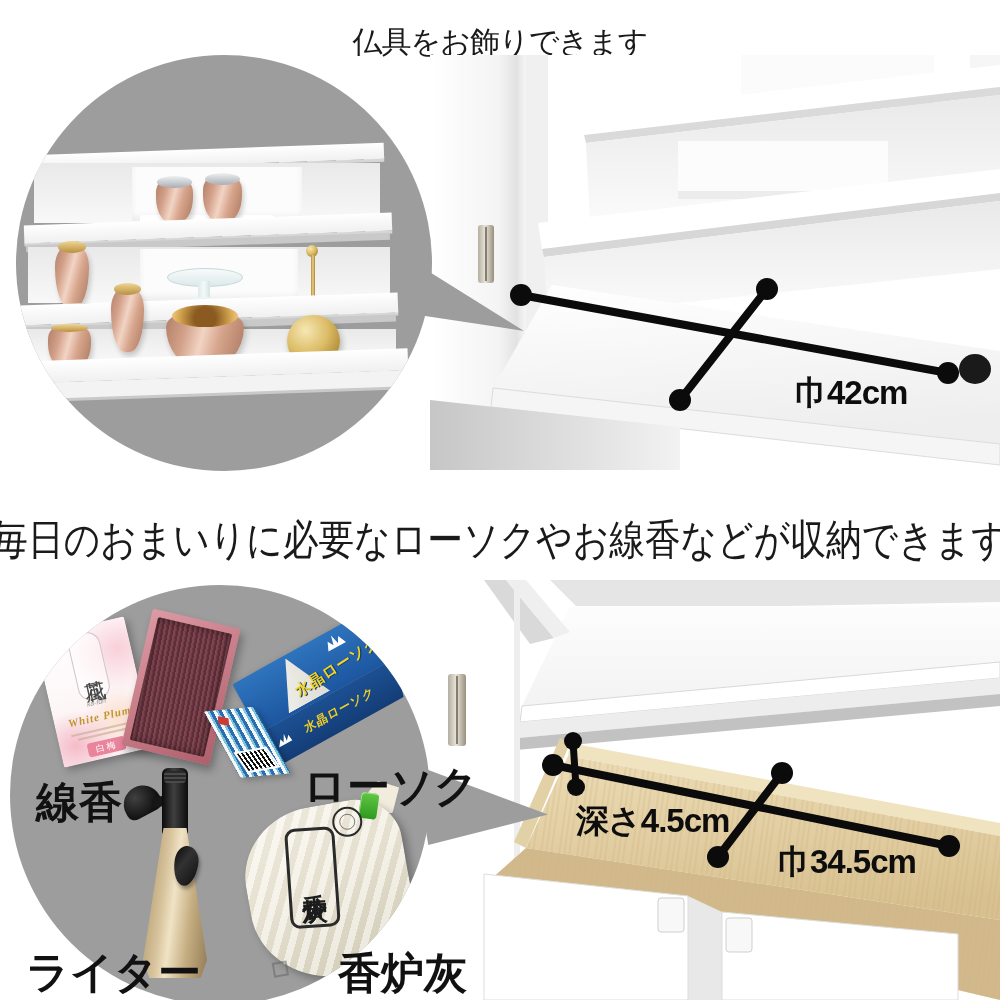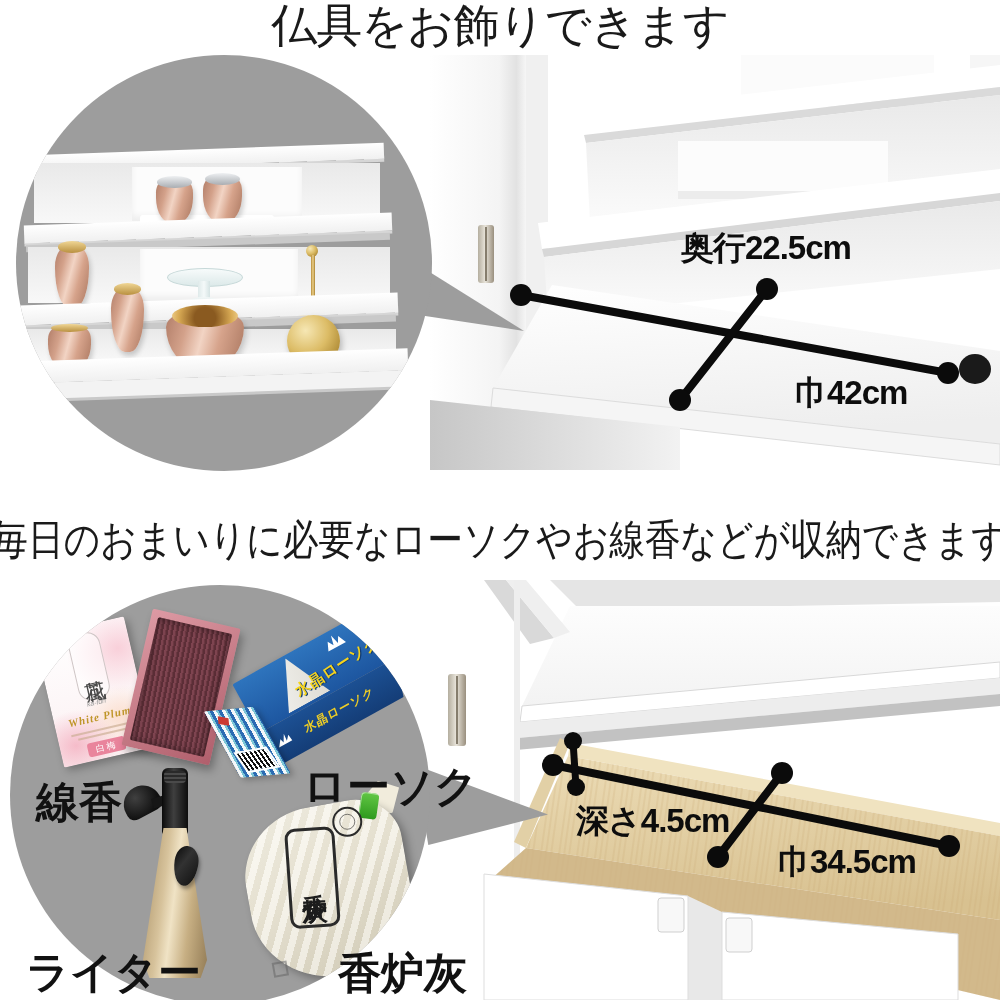--- a/index.html
+++ b/index.html
@@ -2,21 +2,21 @@
 <html style="--circle_gray: #9d9d9d; --line_black: #0b0b0b; --text_black: #1a1a1a; --wood_light: #ead9b2; --wood_mid: #d9c392; --wood_dark: #cdb286; --rose_gold: #cfa08e; --gold: #d4b05e; --candle_box_blue: #2264ac; --candle_text_yellow: #f5d221; --incense_pink: #f2d8dd; --clip_green: #43b32e;"><head>
 <meta charset="utf-8">
 <style>
   html,body{margin:0;padding:0;background:#fff;}
   #canvas{position:relative;width:1000px;height:1000px;background:#fff;overflow:hidden;
           font-family:"Liberation Sans","DejaVu Sans",sans-serif;}
   .abs{position:absolute;}
   
   .h-serif{position:absolute;white-space:nowrap;color:#1a1a1a;
            font-family:"Liberation Serif","DejaVu Serif",serif;font-weight:400;}
-  #h1{top:0;left:0;width:1000px;text-align:center;font-size:46px;line-height:52px;letter-spacing:-1px;}
+  #h1{top:16px;left:0;width:1000px;text-align:center;font-size:30px;line-height:52px;letter-spacing:-1px;}
   #h2{top:514px;left:50%;transform:translateX(-50%) scaleX(.85);transform-origin:center;
       font-size:42px;line-height:52px;}
   
   .photo{position:absolute;overflow:hidden;background:#fff;}
   #photo-top{left:430px;top:55px;width:570px;height:415px;}
   #photo-bottom{left:430px;top:580px;width:570px;height:420px;}
   .photo svg{position:absolute;left:0;top:0;}
   .dim{position:absolute;font-weight:700;font-size:33px;letter-spacing:-1px;color:#0d0d0d;white-space:nowrap;}
   .hinge{position:absolute;background:linear-gradient(90deg,#b4ae9f,#e8e4da 45%,#998f7e);border-radius:3px;}
   .hinge::before{content:"";position:absolute;left:45%;top:2px;bottom:2px;width:2px;background:#857d6d;}
@@ -171,21 +171,20 @@
         <line x1="337" y1="234" x2="250" y2="345"></line>
       </g>
       <g fill="#0b0b0b">
         <circle cx="91" cy="240" r="11"></circle>
           <circle cx="518" cy="318" r="11"></circle>
         <circle cx="337" cy="234" r="11"></circle>
           <circle cx="250" cy="345" r="11"></circle>
       </g>
     </svg>
     <div class="hinge" style="left:48px;top:170px;width:16px;height:58px;"></div>
-    <div class="dim" style="left:251px;top:171px;">奥行22.5cm</div>
     <div class="dim" style="left:341px;top:316px;margin-left:24px;">巾42cm</div>
   </div>
   <div id="tail-top" class="tail"></div>
 
   <div id="circle-top" class="circle">
     <div class="board abs" style="left:14px;top:94px;width:354px;height:16px;transform:rotate(-2deg);"></div>
     <div class="backwall abs" style="left:18px;top:108px;width:346px;height:60px;"></div>
     <div class="dais abs" style="left:116px;top:112px;width:170px;height:54px;"></div>
     <div class="abs" style="left:124px;top:160px;width:134px;height:14px;background:#fff;border-radius:3px;box-shadow:0 2px 0 #d5d5d5;">
       <div class="abs" style="left:8px;top:9px;right:8px;height:4px;background:#cfe2df;border-radius:2px;"></div>

